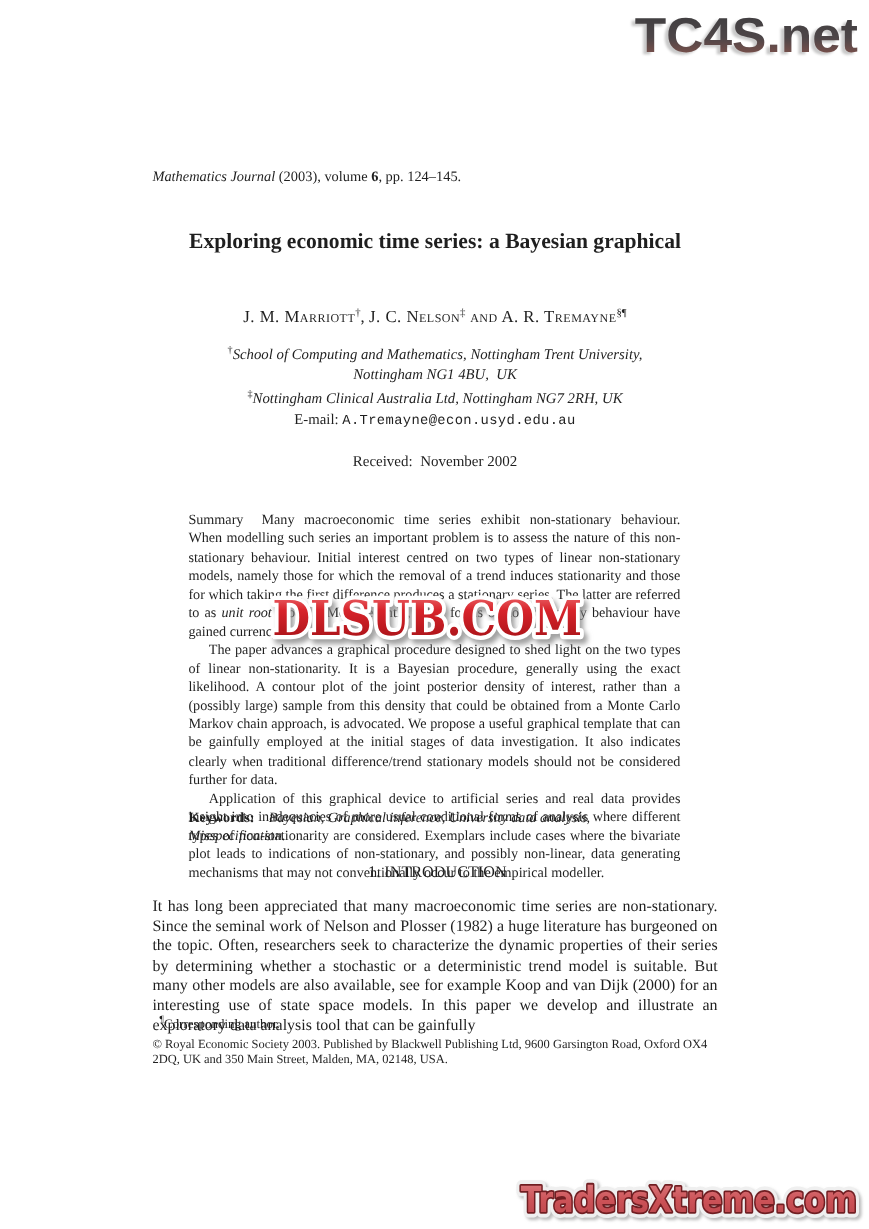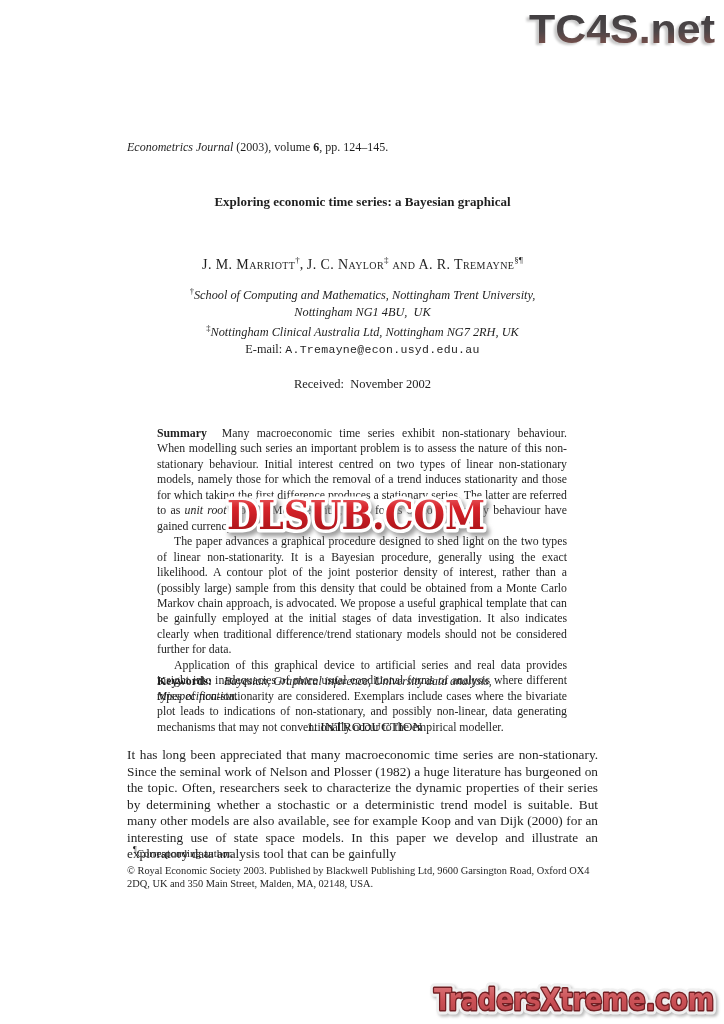--- a/index.html
+++ b/index.html
@@ -17,39 +17,39 @@
   .wm-bot { position: absolute; top: 980px; left: 428px; width: 292px; height: 40px;
             filter: drop-shadow(2px 2px 1.5px rgba(150,150,150,0.65)); }
 
   
   .journal-line { position: absolute; top: 140px; left: 127px; width: 471px;
                   font-size: 12px; }
   .journal-line .jname { font-style: italic; }
   .journal-line .jvol { font-weight: bold; }
 
   .title { position: absolute; top: 190px; left: 127px; width: 471px;
-           text-align: center; font-weight: bold; font-size: 13px; line-height: 23.5px; }
+           text-align: center; font-weight: bold; font-size: 18px; line-height: 23.5px; }
 
   .authors { position: absolute; top: 255px; left: 127px; width: 471px;
              text-align: center; font-size: 14px; }
   .authors .nm { font-variant: small-caps; letter-spacing: 0.4px; }
   .authors sup { font-size: 9px; }
 
   .affils { position: absolute; top: 283px; left: 127px; width: 471px;
             text-align: center; font-size: 12.3px; line-height: 16.6px; font-style: italic; }
   .affils sup { font-size: 8.5px; font-style: normal; }
   .email-line { font-style: normal; }
   .email-line .addr { font-family: "Liberation Mono", monospace; font-size: 11.5px; letter-spacing: 0.3px; margin-top: 28px; }
 
   .received { position: absolute; top: 377px; left: 127px; width: 471px;
               text-align: center; font-size: 12.5px; }
 
   .summary { position: absolute; top: 426px; left: 157px; width: 410px;
              font-size: 11.8px; line-height: 15.45px; text-align: justify; }
-  .summary .slabel { font-weight: bold; margin-right: 15px; }
+  .summary .slabel { font-weight: normal; margin-right: 15px; }
   .summary p.ind { text-indent: 17px; }
   .summary .it { font-style: italic; }
 
   .keywords { position: absolute; top: 674px; left: 157px; width: 410px; font-size: 11.8px; }
   .keywords .klabel { font-weight: bold; margin-right: 12px; }
   .keywords .ktext { font-style: italic; }
 
   .sec-heading { position: absolute; top: 719px; left: 129px; width: 471px;
                  text-align: center; font-size: 13.5px; }
 
@@ -60,27 +60,27 @@
   .footnote sup { font-size: 8px; }
 
   .copyright { position: absolute; top: 864px; left: 127px; width: 478px;
                font-size: 10.4px; line-height: 13.4px; }
 </style>
 </head>
 <body>
 
 <div class="page">
 
-  <div class="journal-line"><span class="jname">Econometrics Journal</span><span> (2003), volume </span><span class="jvol">6</span><span>, pp. 124–145.</span></div>
+  <div class="journal-line"><span class="jname">Mathematics Journal</span><span> (2003), volume </span><span class="jvol">6</span><span>, pp. 124–145.</span></div>
 
   <div class="title">
     <div>Exploring economic time series: a Bayesian graphical</div>
   </div>
 
-  <div class="authors"><span class="nm">J. M. Marriott</span><sup>†</sup><span>, </span><span class="nm">J. C. Naylor</span><sup>‡</sup><span class="nm"> and </span><span class="nm">A. R. Tremayne</span><sup>§¶</sup></div>
+  <div class="authors"><span class="nm">J. M. Marriott</span><sup>†</sup><span>, </span><span class="nm">J. C. Nelson</span><sup>‡</sup><span class="nm"> and </span><span class="nm">A. R. Tremayne</span><sup>§¶</sup></div>
 
   <div class="affils">
     <div><sup>†</sup><span>School of Computing and Mathematics, Nottingham Trent University,</span></div>
     <div><span>Nottingham NG1 4BU,&nbsp; UK</span></div>
     <div><sup>‡</sup><span>Nottingham Clinical Australia Ltd, Nottingham NG7 2RH, UK</span></div>
     <div class="email-line"><span>E-mail: </span><span class="addr">A.Tremayne@econ.usyd.edu.au</span></div>
   </div>
 
   <div class="received">Received:&nbsp; November 2002</div>
 

